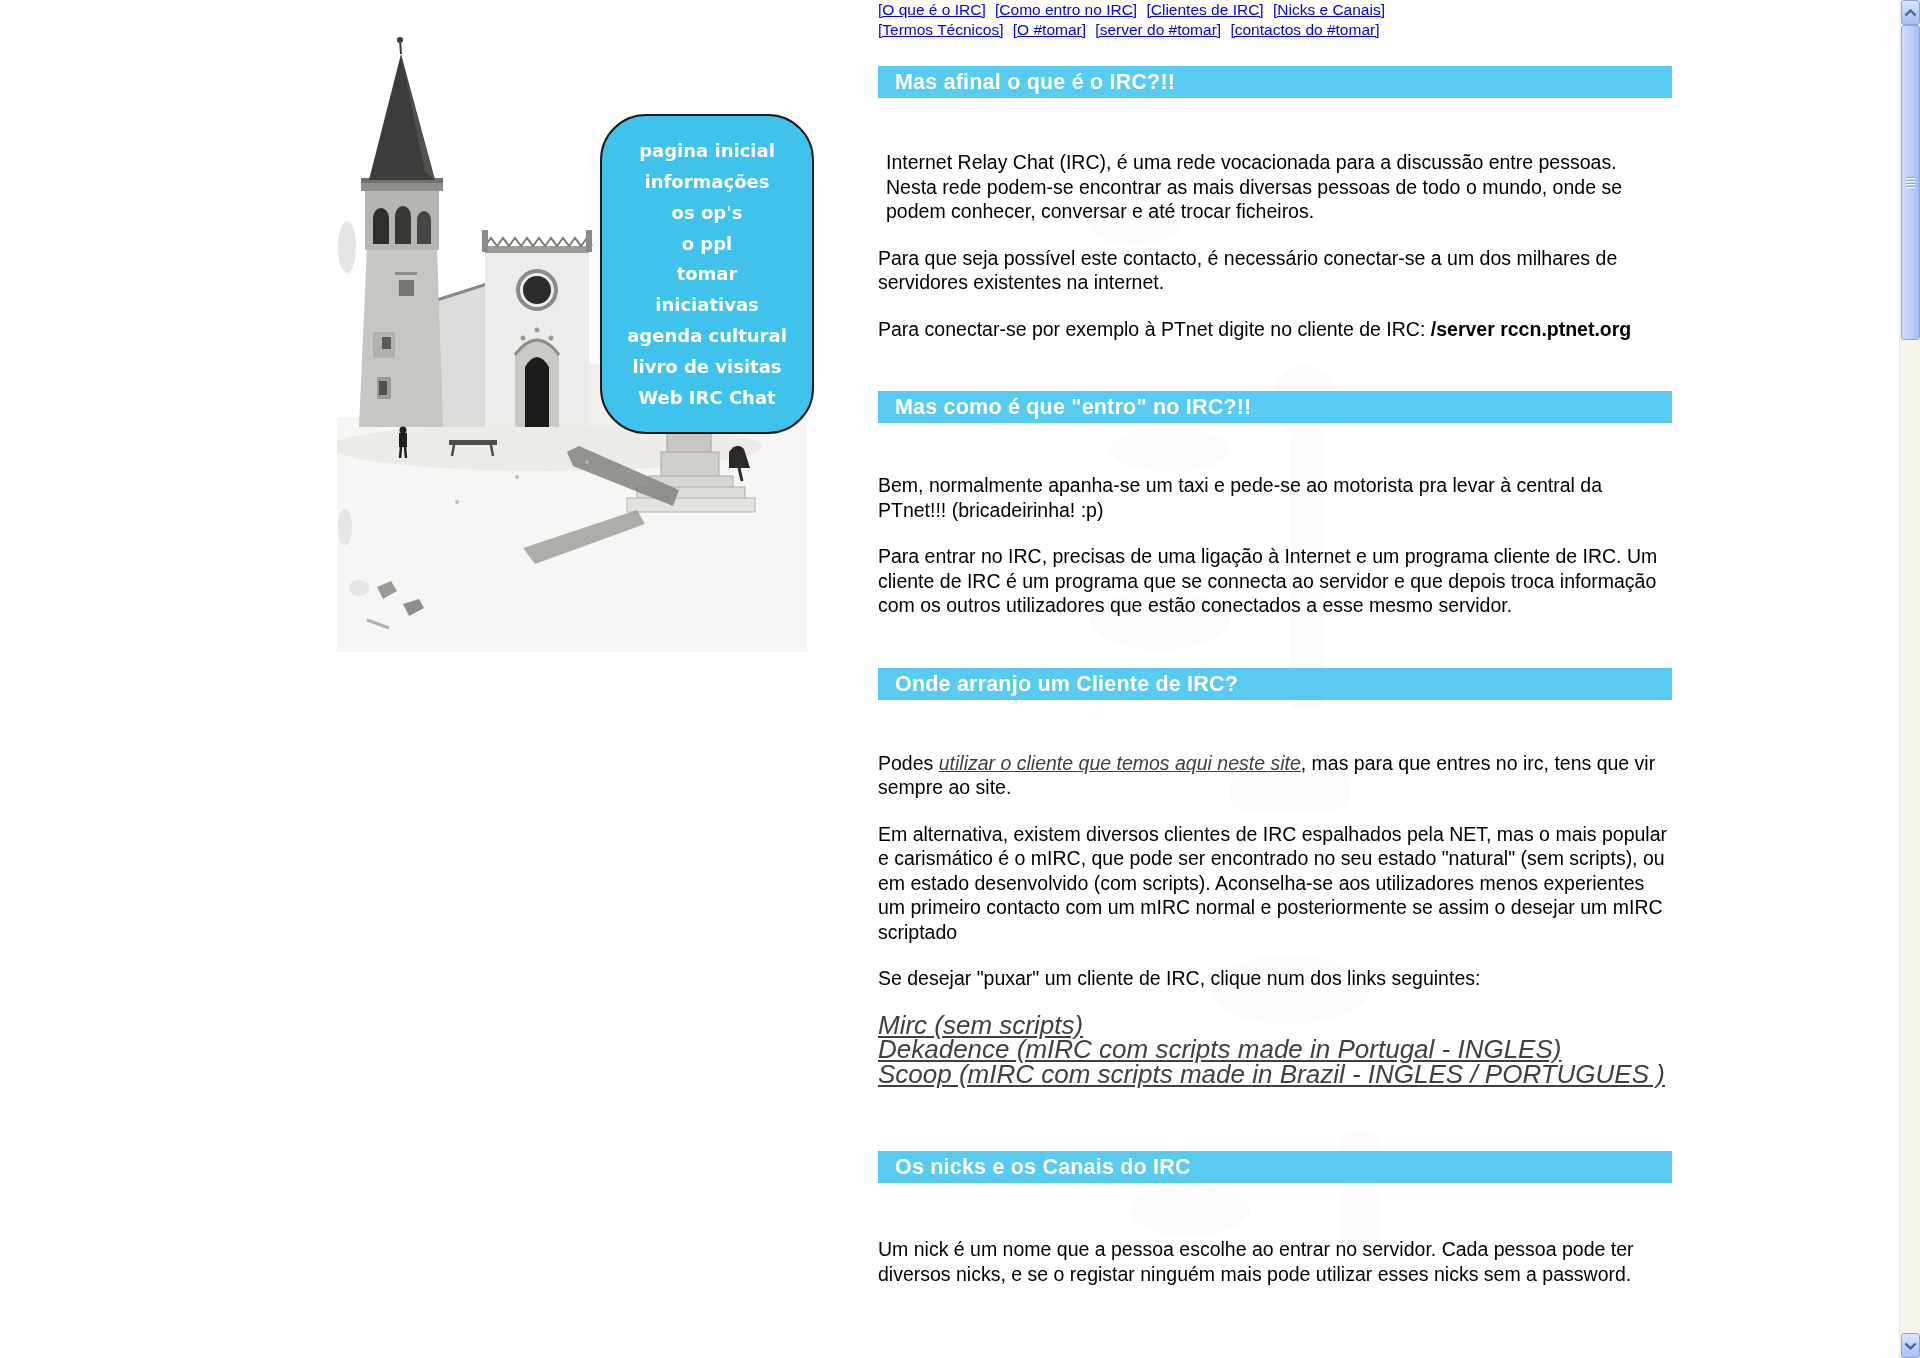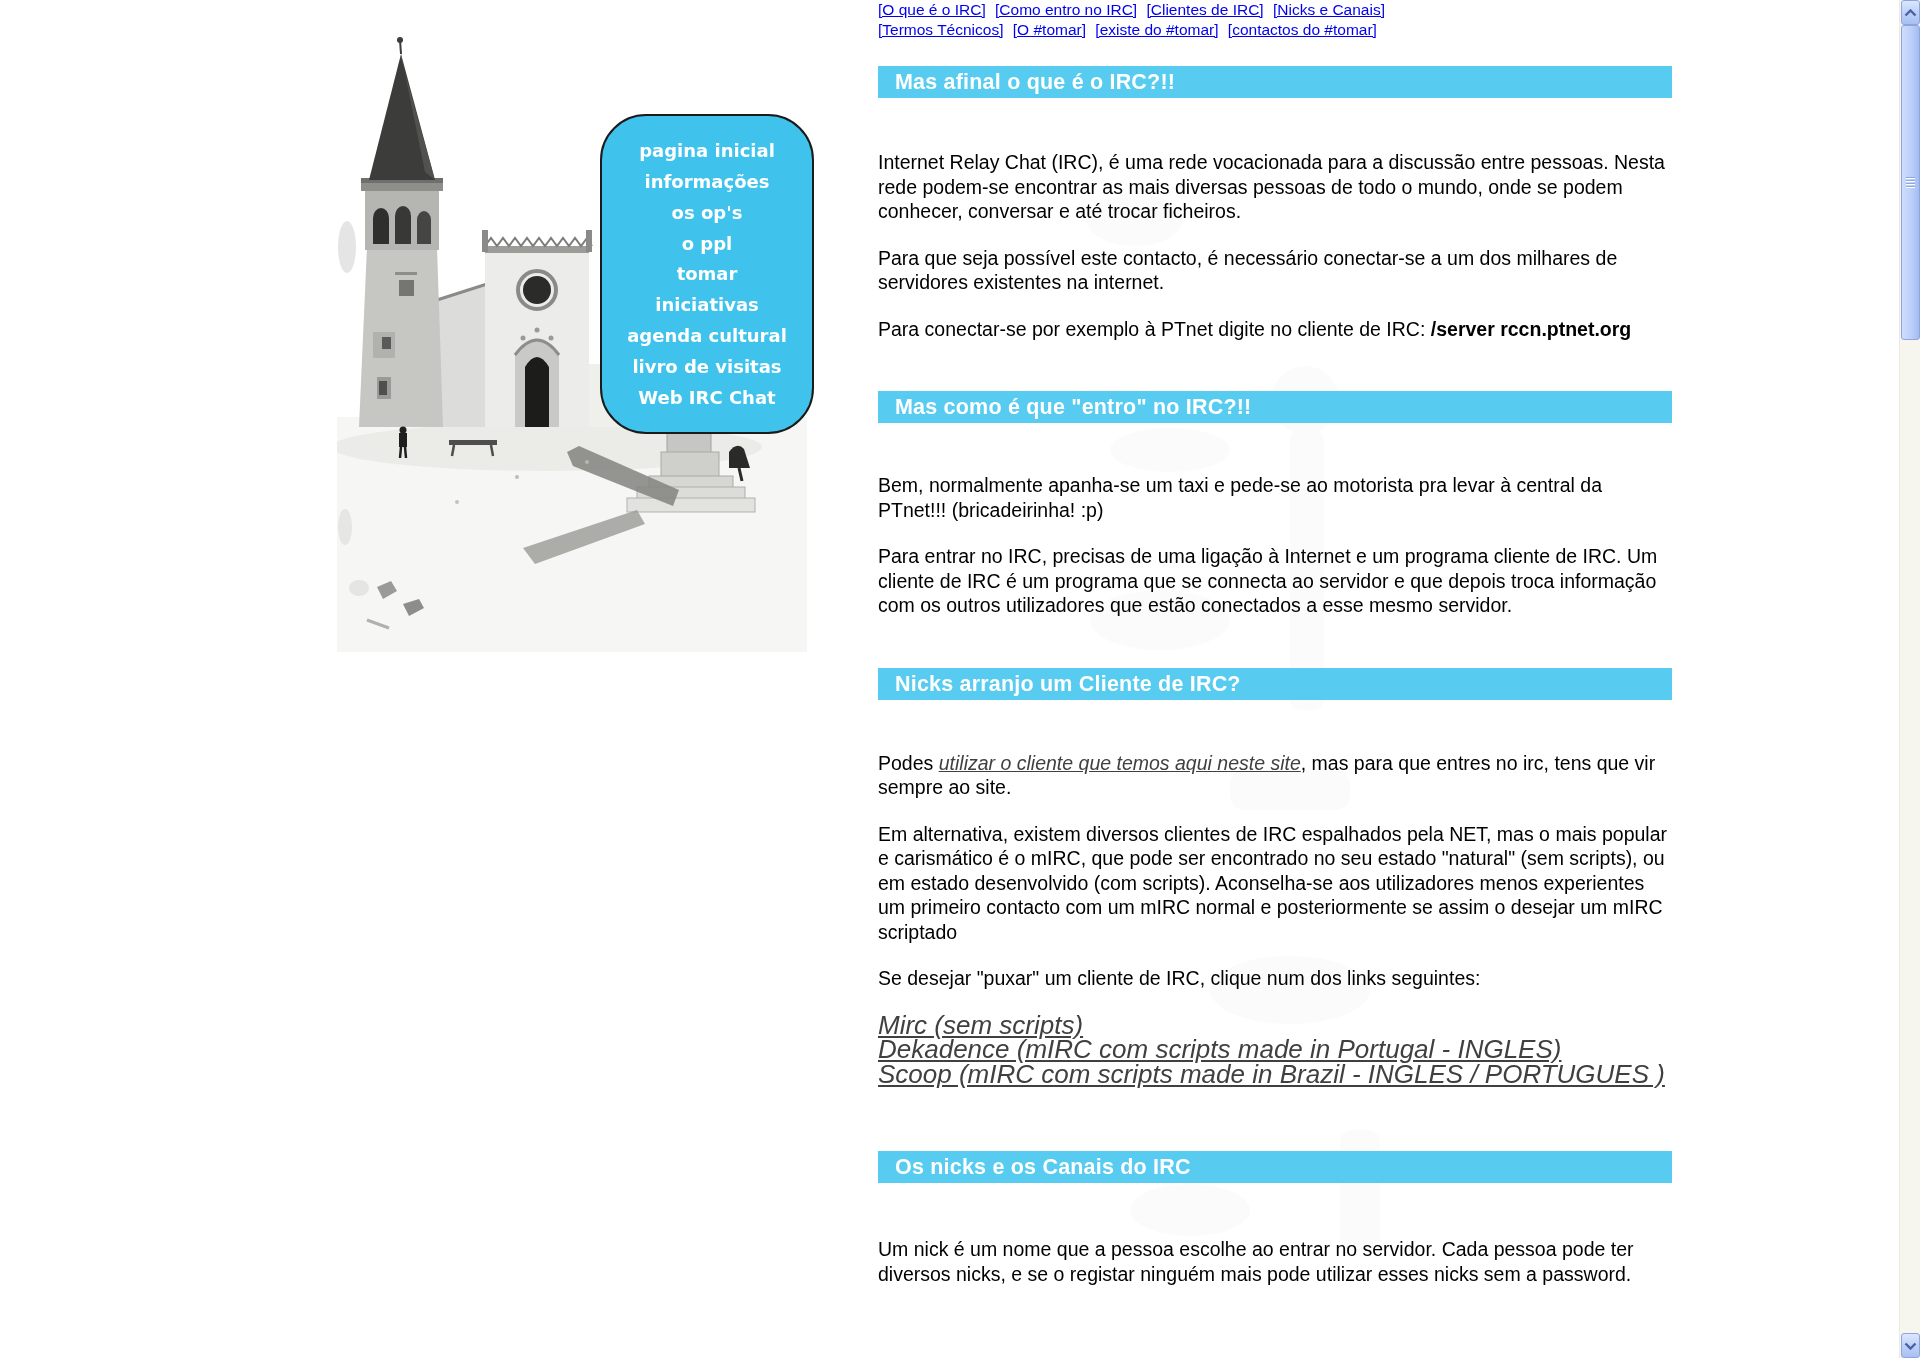--- a/index.html
+++ b/index.html
@@ -35,21 +35,21 @@
 
   .bar {
     background:#57CCF0; color:#ffffff; font-weight:bold; font-size:21.5px;
     height:32px; line-height:32px; padding-left:17px; margin:50px 0 0 0;
     letter-spacing:.2px;
   }
   .bar.first { margin-top:26px; }
   .bar.h4 { margin-top:65px; }
 
   p { margin:22px 0 0 0; font-size:19.5px; line-height:24.5px; }
-  p.lead  { margin-top:52px; }
+  p.lead  { margin-top:52px;margin-left:8px; }
   p.lead2 { margin-top:50px; }
   p.lead3 { margin-top:51px; }
   p.lead4 { margin-top:54px; }
   a.inline-link, .dl a { color:#404040; text-decoration:underline; cursor:pointer;font-style:italic; }
   .dl { margin-top:22px; font-size:26px; line-height:24.5px; }
   .dl a { display:block; }
 
   
   .sb {
     position:absolute; top:0; right:0; width:21px; height:1358px; z-index:5;
@@ -190,35 +190,35 @@
   <div class="topnav">
     <div>
       <a>[O que é o IRC]</a>
       <a>[Como entro no IRC]</a>
       <a>[Clientes de IRC]</a>
       <a>[Nicks e Canais]</a>
     </div>
     <div>
       <a>[Termos Técnicos]</a>
       <a>[O #tomar]</a>
-      <a>[existe do #tomar]</a>
+      <a>[server do #tomar]</a>
       <a>[contactos do #tomar]</a>
     </div>
   </div>
 
   <div class="bar first">Mas afinal o que é o IRC?!!</div>
   <p class="lead">Internet Relay Chat (IRC), é uma rede vocacionada para a discussão entre pessoas. Nesta rede podem-se encontrar as mais diversas pessoas de todo o mundo, onde se podem conhecer, conversar e até trocar ficheiros.</p>
   <p>Para que seja possível este contacto, é necessário conectar-se a um dos milhares de servidores existentes na internet.</p>
   <p><span>Para conectar-se por exemplo à PTnet digite no cliente de IRC: </span><b>/server rccn.ptnet.org</b></p>
 
   <div class="bar">Mas como é que "entro" no IRC?!!</div>
   <p class="lead2">Bem, normalmente apanha-se um taxi e pede-se ao motorista pra levar à central da PTnet!!! (bricadeirinha! :p)</p>
   <p>Para entrar no IRC, precisas de uma ligação à Internet e um programa cliente de IRC. Um cliente de IRC é um programa que se connecta ao servidor e que depois troca informação com os outros utilizadores que estão conectados a esse mesmo servidor.</p>
 
-  <div class="bar">Nicks arranjo um Cliente de IRC?</div>
+  <div class="bar">Onde arranjo um Cliente de IRC?</div>
   <p class="lead3">
     <span>Podes </span><a class="inline-link">utilizar o cliente que temos aqui neste site</a><span>, mas para que entres no irc, tens que vir sempre ao site.</span>
   </p>
   <p>Em alternativa, existem diversos clientes de IRC espalhados pela NET, mas o mais popular e carismático é o mIRC, que pode ser encontrado no seu estado "natural" (sem scripts), ou em estado desenvolvido (com scripts). Aconselha-se aos utilizadores menos experientes um primeiro contacto com um mIRC normal e posteriormente se assim o desejar um mIRC scriptado</p>
   <p>Se desejar "puxar" um cliente de IRC, clique num dos links seguintes:</p>
   <div class="dl">
     <a>Mirc (sem scripts)</a>
     <a>Dekadence (mIRC com scripts made in Portugal - INGLES)</a>
     <a>Scoop (mIRC com scripts made in Brazil - INGLES / PORTUGUES )</a>
   </div>

